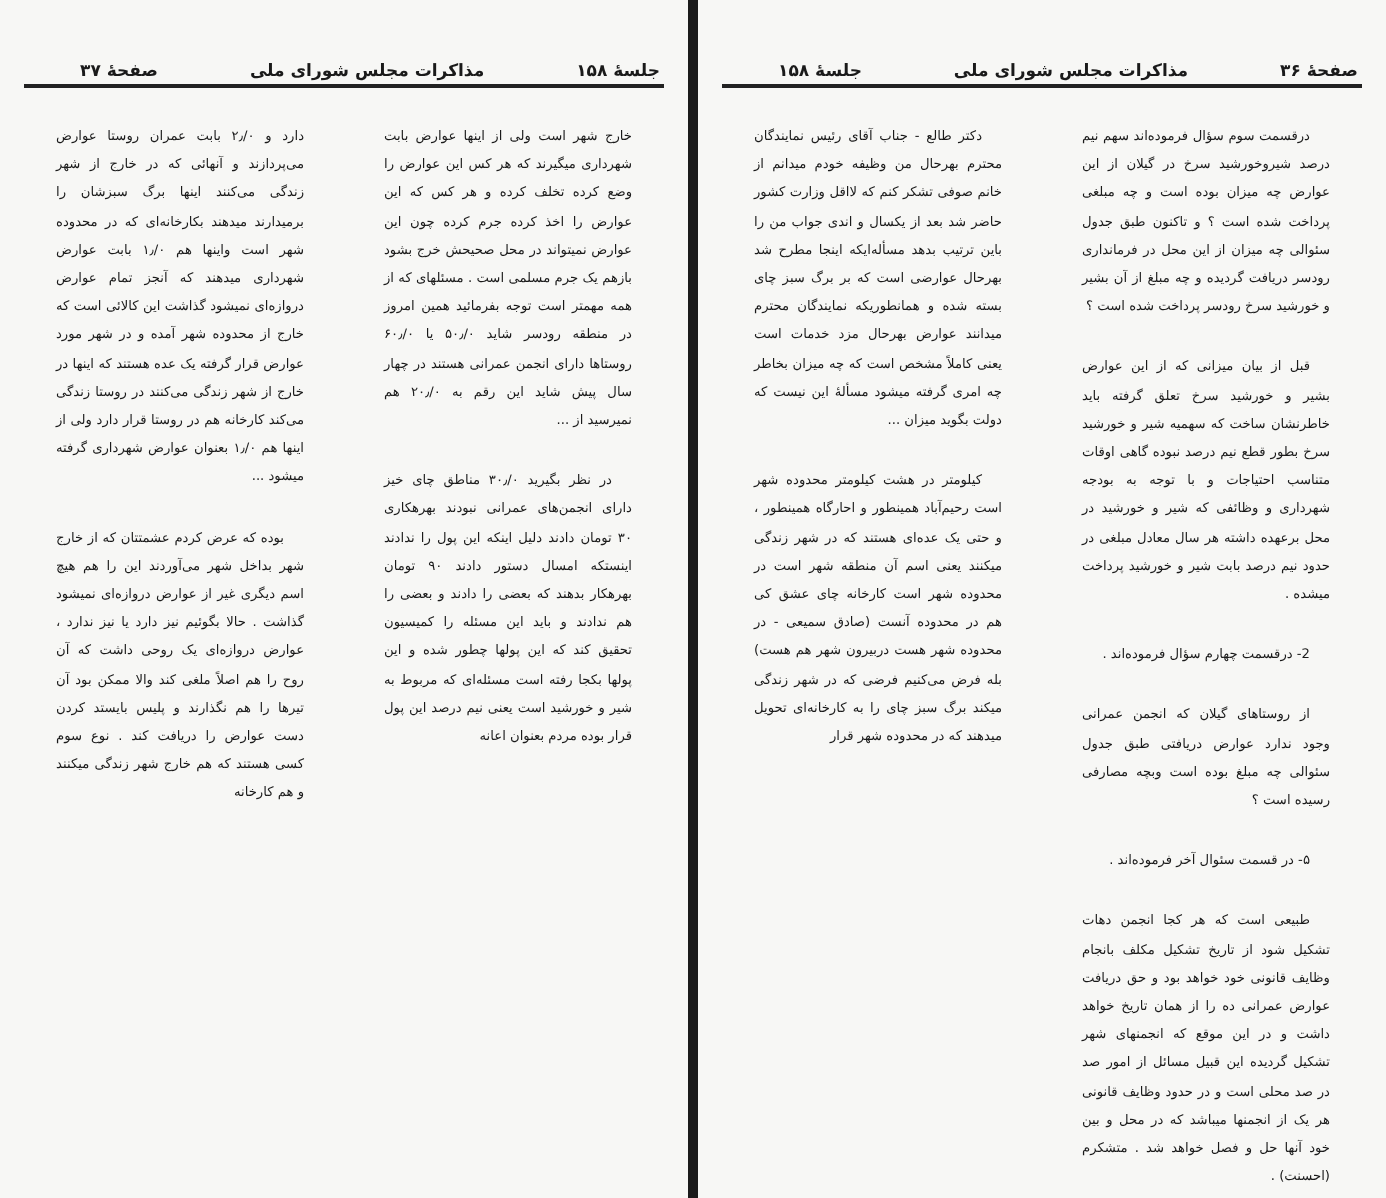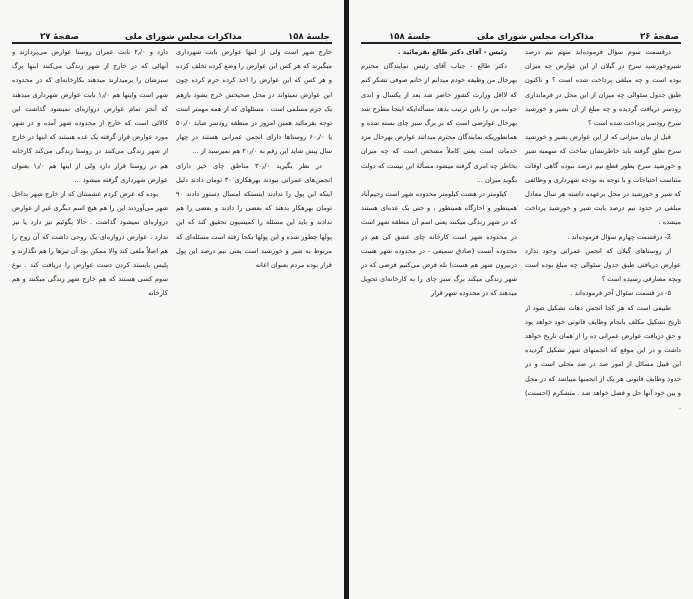--- a/index.html
+++ b/index.html
@@ -7,21 +7,21 @@
   .spread{position:absolute;left:0;top:0;width:693px;height:599px;display:flex;}
   .page{position:relative;height:599px;background:#f7f7f5;overflow:hidden;}
   .page.left{width:344px;}
   .gutter{width:5px;height:599px;background:#1b1b1b;}
   .page.right{width:344px;}
   .hdr{position:absolute;top:27px;left:14px;right:14px;height:14px;display:flex;justify-content:space-between;align-items:flex-end;direction:rtl;font-size:8.5px;font-weight:bold;}
   .hdr span{white-space:nowrap;margin-left:26px;}
   .rule{position:absolute;top:42px;left:12px;right:12px;height:1.6px;background:#222;}
   .cols{position:absolute;top:45px;left:12px;right:12px;bottom:6px;display:flex;direction:rtl;gap:8px;}
   .col{flex:1;direction:rtl;text-align:justify;font-size:6.6px;line-height:14.2px;overflow:hidden;}
-  .col p{margin:0;text-indent:10px;}
+  .col p{margin:16px;text-indent:10px;}
   .col p.noind{text-indent:0;}
   .speaker{font-weight:bold;}
 </style>
 </head>
 <body>
 
 <div class="spread">
 
   <div class="page left">
     <div class="hdr">
@@ -54,20 +54,19 @@
     <div class="cols">
       <div class="col">
         <p>درقسمت سوم سؤال فرموده‌اند سهم نیم درصد شیروخورشید سرخ در گیلان از این عوارض چه میزان بوده است و چه مبلغی پرداخت شده است ؟ و تاکنون طبق جدول سئوالی چه میزان از این محل در فرمانداری رودسر دریافت گردیده و چه مبلغ از آن بشیر و خورشید سرخ رودسر پرداخت شده است ؟</p>
         <p>قبل از بیان میزانی که از این عوارض بشیر و خورشید سرخ تعلق گرفته باید خاطرنشان ساخت که سهمیه شیر و خورشید سرخ بطور قطع نیم درصد نبوده گاهی اوقات متناسب احتیاجات و با توجه به بودجه شهرداری و وظائفی که شیر و خورشید در محل برعهده داشته هر سال معادل مبلغی در حدود نیم درصد بابت شیر و خورشید پرداخت میشده .</p>
         <p>2- درقسمت چهارم سؤال فرموده‌اند .</p>
         <p>از روستاهای گیلان که انجمن عمرانی وجود ندارد عوارض دریافتی طبق جدول سئوالی چه مبلغ بوده است وبچه مصارفی رسیده است ؟</p>
         <p>۵- در قسمت سئوال آخر فرموده‌اند .</p>
         <p>طبیعی است که هر کجا انجمن دهات تشکیل شود از تاریخ تشکیل مکلف بانجام وظایف قانونی خود خواهد بود و حق دریافت عوارض عمرانی ده را از همان تاریخ خواهد داشت و در این موقع که انجمنهای شهر تشکیل گردیده این قبیل مسائل از امور صد در صد محلی است و در حدود وظایف قانونی هر یک از انجمنها میباشد که در محل و بین خود آنها حل و فصل خواهد شد . متشکرم (احسنت) .</p>
       </div>
       <div class="col">
-        <p class="speaker">رئیس - آقای دکتر طالع بفرمائید .</p>
         <p>دکتر طالع - جناب آقای رئیس نمایندگان محترم بهرحال من وظیفه خودم میدانم از خانم صوفی تشکر کنم که لااقل وزارت کشور حاضر شد بعد از یکسال و اندی جواب من را باین ترتیب بدهد مسأله‌ایکه اینجا مطرح شد بهرحال عوارضی است که بر برگ سبز چای بسته شده و همانطوریکه نمایندگان محترم میدانند عوارض بهرحال مزد خدمات است یعنی کاملاً مشخص است که چه میزان بخاطر چه امری گرفته میشود مسألهٔ این نیست که دولت بگوید میزان ...</p>
         <p>کیلومتر در هشت کیلومتر محدوده شهر است رحیم‌آباد همینطور و احارگاه همینطور ، و حتی یک عده‌ای هستند که در شهر زندگی میکنند یعنی اسم آن منطقه شهر است در محدوده شهر است کارخانه چای عشق کی هم در محدوده آنست (صادق سمیعی - در محدوده شهر هست دربیرون شهر هم هست) بله فرض می‌کنیم فرضی که در شهر زندگی میکند برگ سبز چای را به کارخانه‌ای تحویل میدهند که در محدوده شهر قرار</p>
       </div>
     </div>
   </div>
 
 </div>
 
 </body></html>

